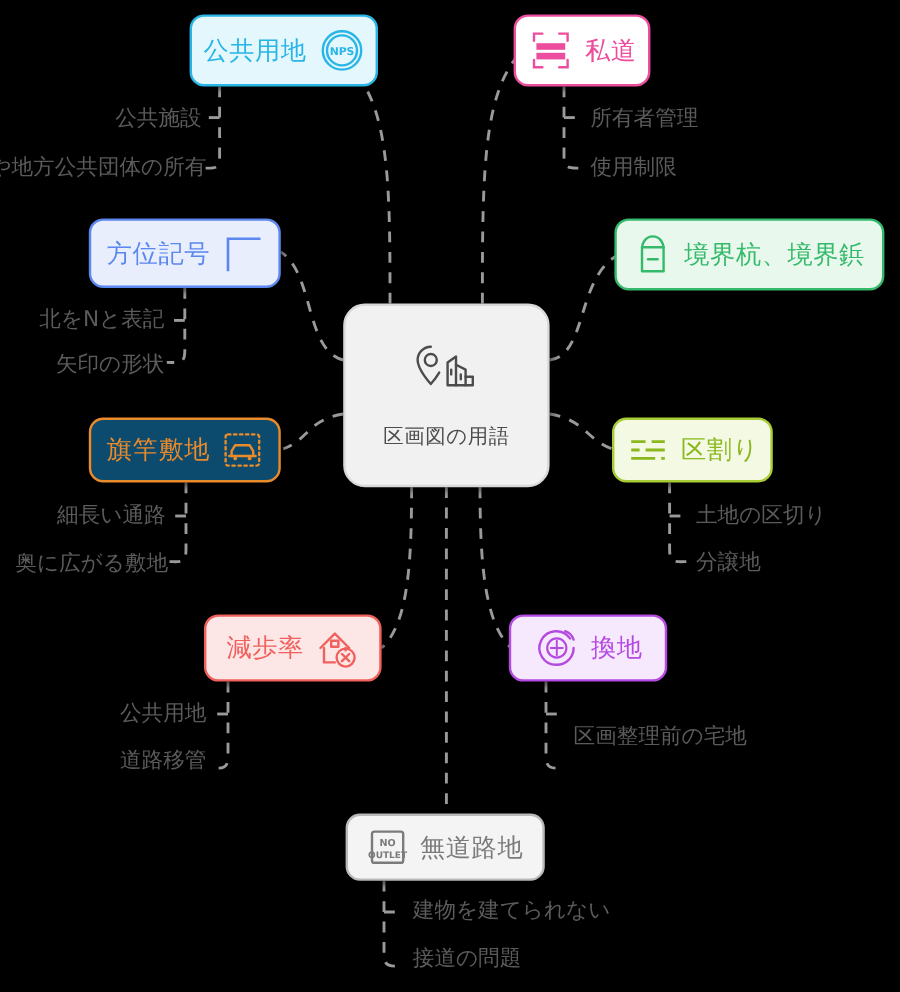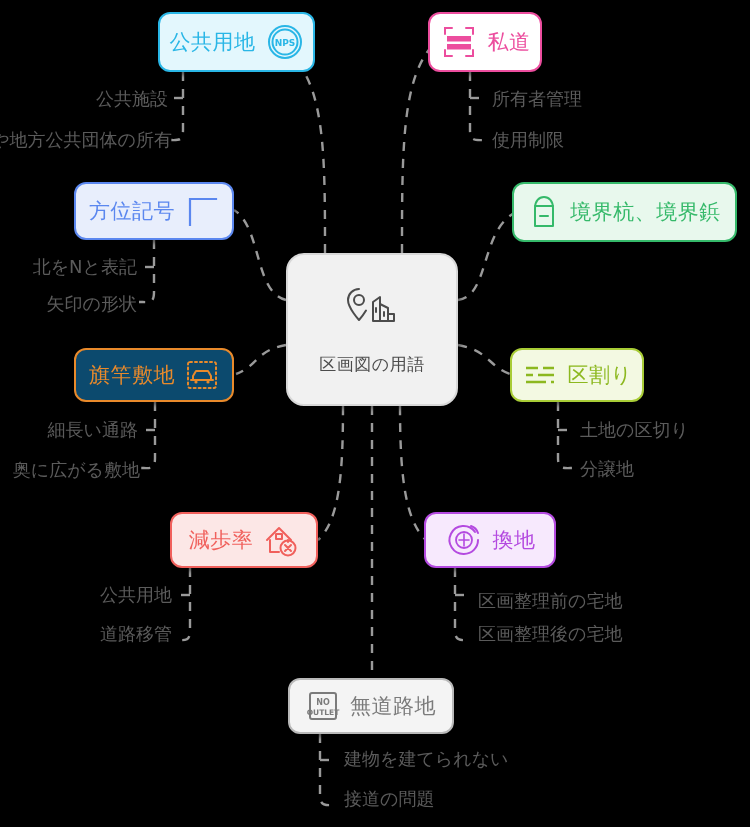--- a/index.html
+++ b/index.html
@@ -267,19 +267,18 @@
 
   <div class="leaf r" style="right:612px; top:421px;">細長い通路</div>
   <div class="leaf r" style="right:610px; top:461px;">奥に広がる敷地</div>
 
   <div class="leaf" style="left:580px; top:421px;">土地の区切り</div>
   <div class="leaf" style="left:580px; top:460px;">分譲地</div>
 
   <div class="leaf r" style="right:578px; top:586px;">公共用地</div>
   <div class="leaf r" style="right:578px; top:625px;">道路移管</div>
 
-  <div class="leaf" style="left:478px; top:592px;">区画整理前の宅地</div>
-  <div class="leaf" style="left:478px; top:625px;">区画整理後の宅地</div>
+  <div class="leaf" style="left:478px; top:605px;">区画整理前の宅地</div>
 
   <div class="leaf" style="left:344px; top:750px;">建物を建てられない</div>
   <div class="leaf" style="left:344px; top:790px;">接道の問題</div>
 
 </div>
 
 </body></html>

